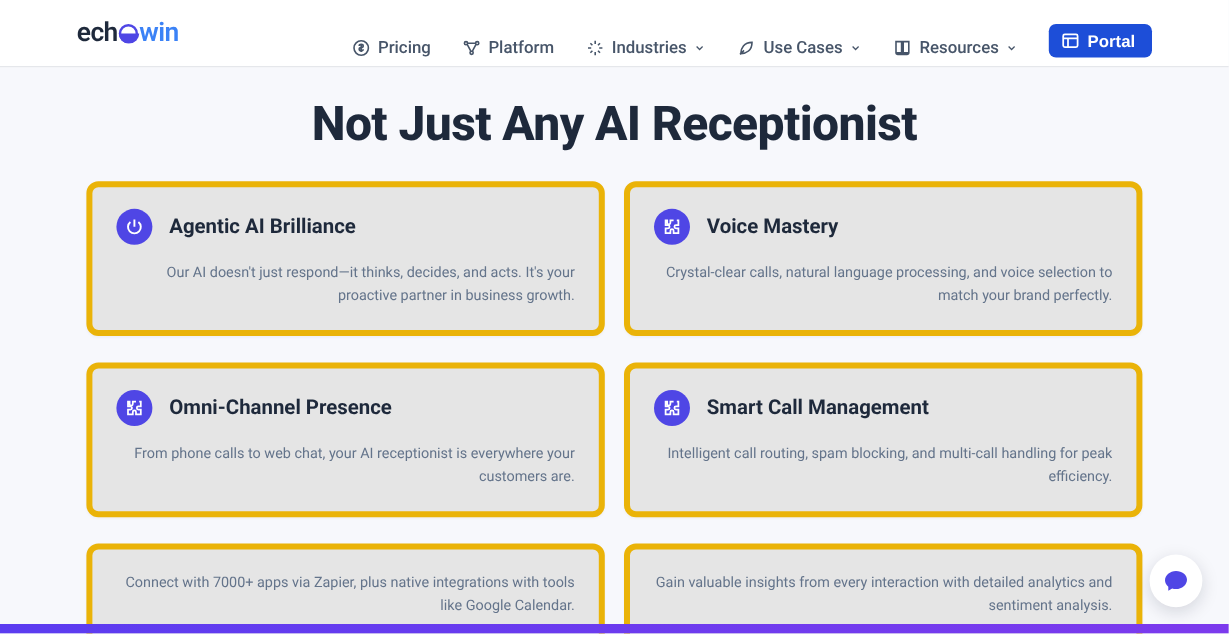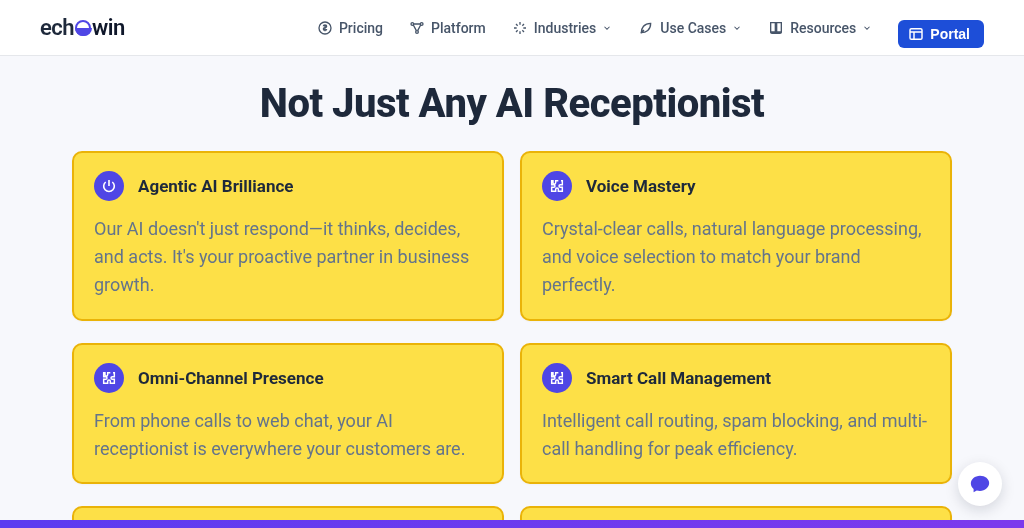--- a/index.html
+++ b/index.html
@@ -13,21 +13,21 @@
     position: relative;
   }
 
   
   .header {
     height: 56px;
     background: #ffffff;
     border-bottom: 1px solid #e5e7eb;
     display: flex;
     align-items: center;
-    padding: 0 40px;
+    padding: 0 64px;
     justify-content: space-between;
   }
   .logo {
     font-size: 22px;
     font-weight: 600;
     color: #1e293b;
     letter-spacing: -0.5px;
     display: flex;
     align-items: center;
   }
@@ -43,25 +43,25 @@
   }
   .logo .logo-circle::after{
     content:"";
     position:absolute;
     left:-2.5px; right:-2.5px; bottom:-2.5px;
     top:50%;
     background:#4f46e5;
     border-bottom-left-radius:16px;
     border-bottom-right-radius:16px;
   }
-  .logo .logo-win { color:#0f172a; }
+  .logo .logo-win { color:#3b82f6; }
 
   .nav {
     display: flex;
-    align-items: flex-start;
+    align-items: flex-end;
     gap: 26px;
     margin-top: 13px;
   }
   .nav-item {
     display: flex;
     align-items: center;
     gap: 6px;
     font-size: 14px;
     color: #475569;
     cursor: pointer;
@@ -104,25 +104,26 @@
 
   .cards {
     display:grid;
     grid-template-columns: 1fr 1fr;
     column-gap:16px;
     row-gap:22px;
     max-width:880px;
     margin:0 auto;
   }
   .card {
-    background:#fde047;
-    border:2px solid #eab308;
+    background:#e5e5e5;
+    border:5px solid #eab308;
     border-radius:10px;
     padding:18px 20px 20px 20px;
     box-shadow: 0 1px 2px rgba(15,23,42,0.03);
+    text-align: right;
   }
   .card-head {
     display:flex;
     align-items:center;
     gap:14px;
     margin-bottom:14px;
   }
   .card-icon {
     width:30px; height:30px;
     border-radius:50%;
@@ -132,21 +133,21 @@
     justify-content:center;
     flex-shrink:0;
   }
   .card-icon svg { display:block; }
   .card-title {
     font-size:17px;
     font-weight:700;
     color:#1e293b;
   }
   .card-body {
-    font-size:18px;
+    font-size:12px;
     line-height:1.55;
     color:#64748b;
   }
 
   
   .chat-bubble {
     position:absolute;
     right:22px;
     bottom:22px;
     width:44px; height:44px;

